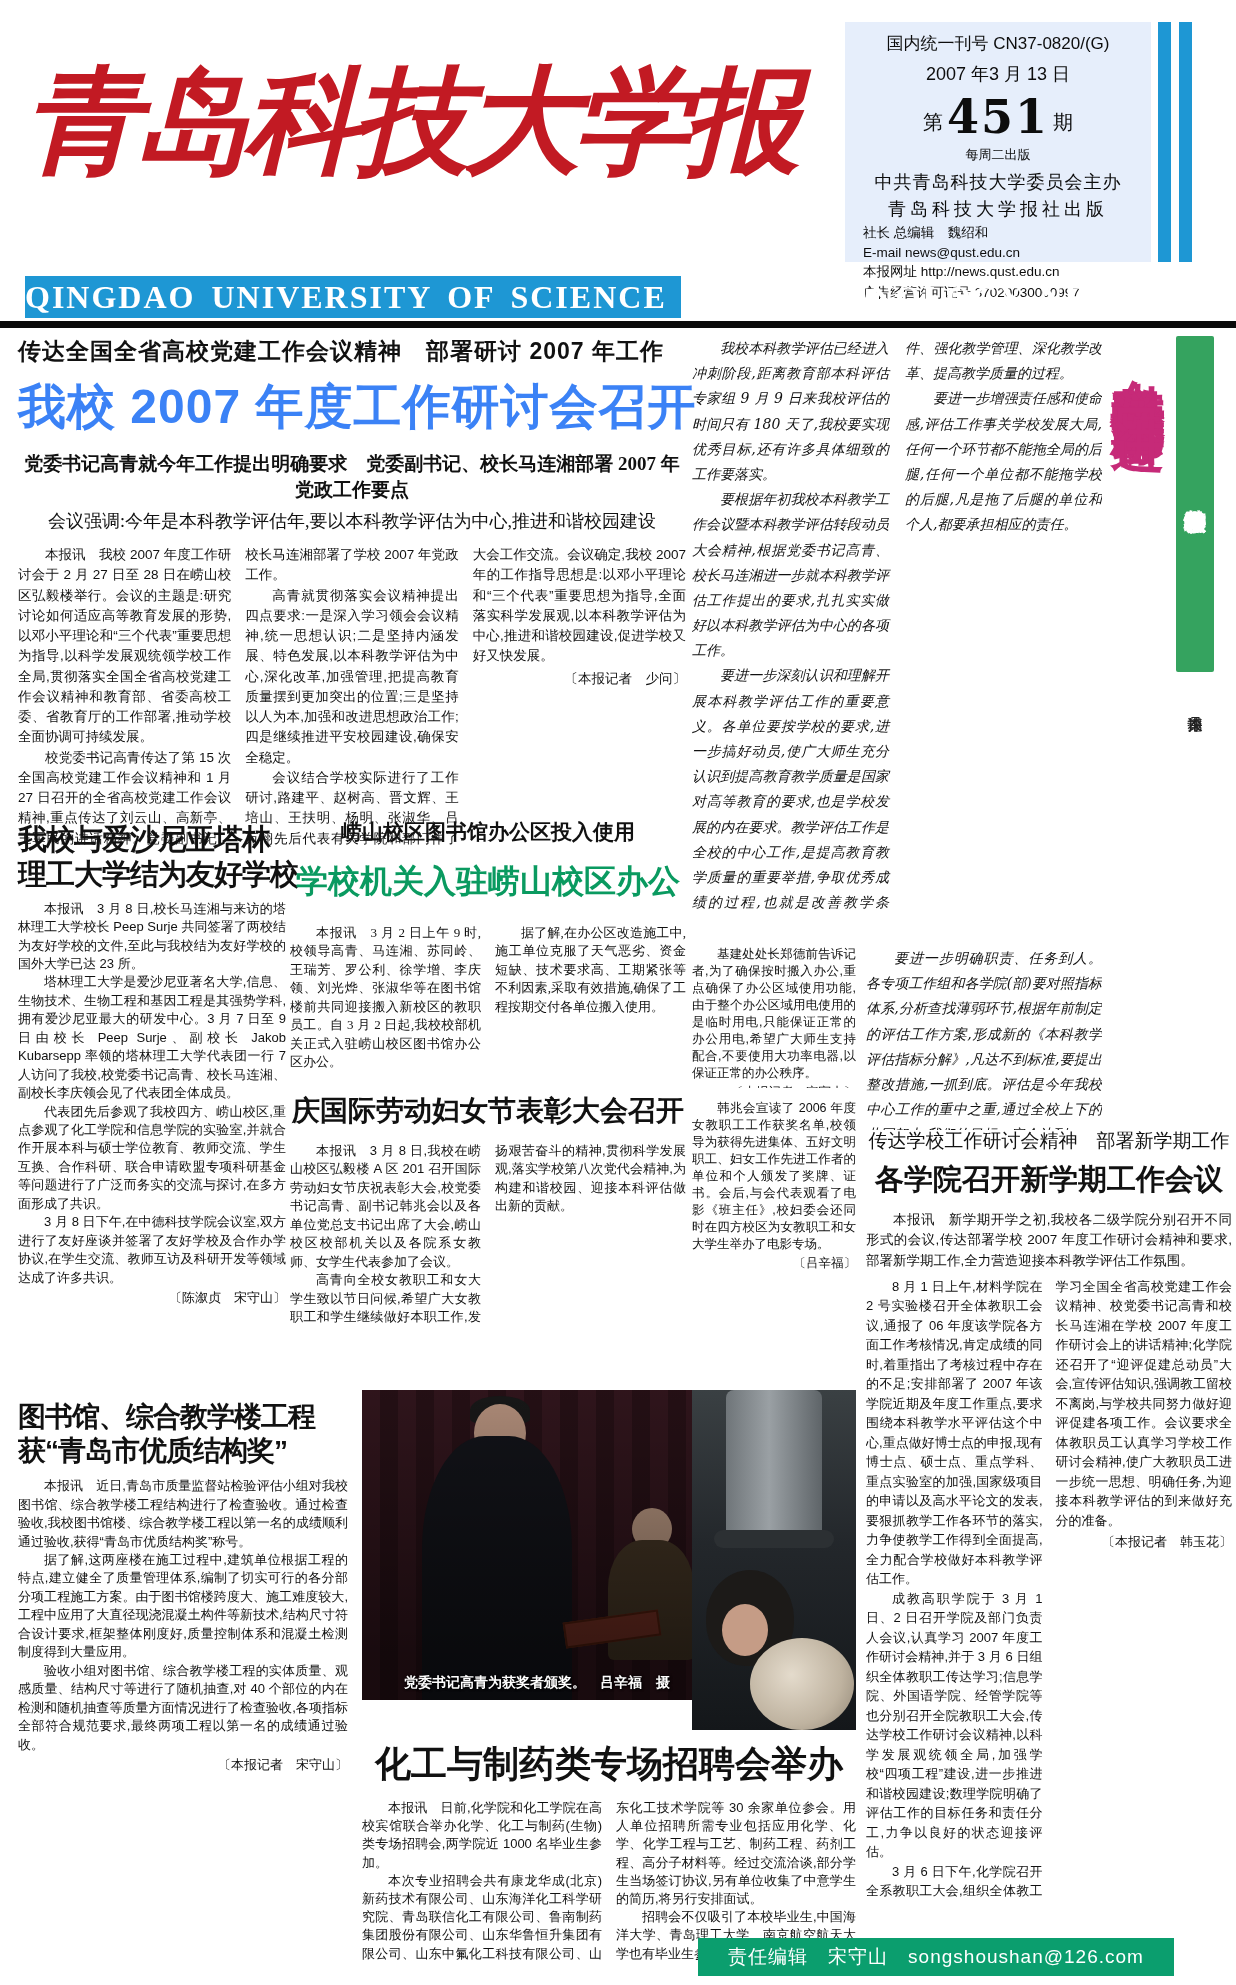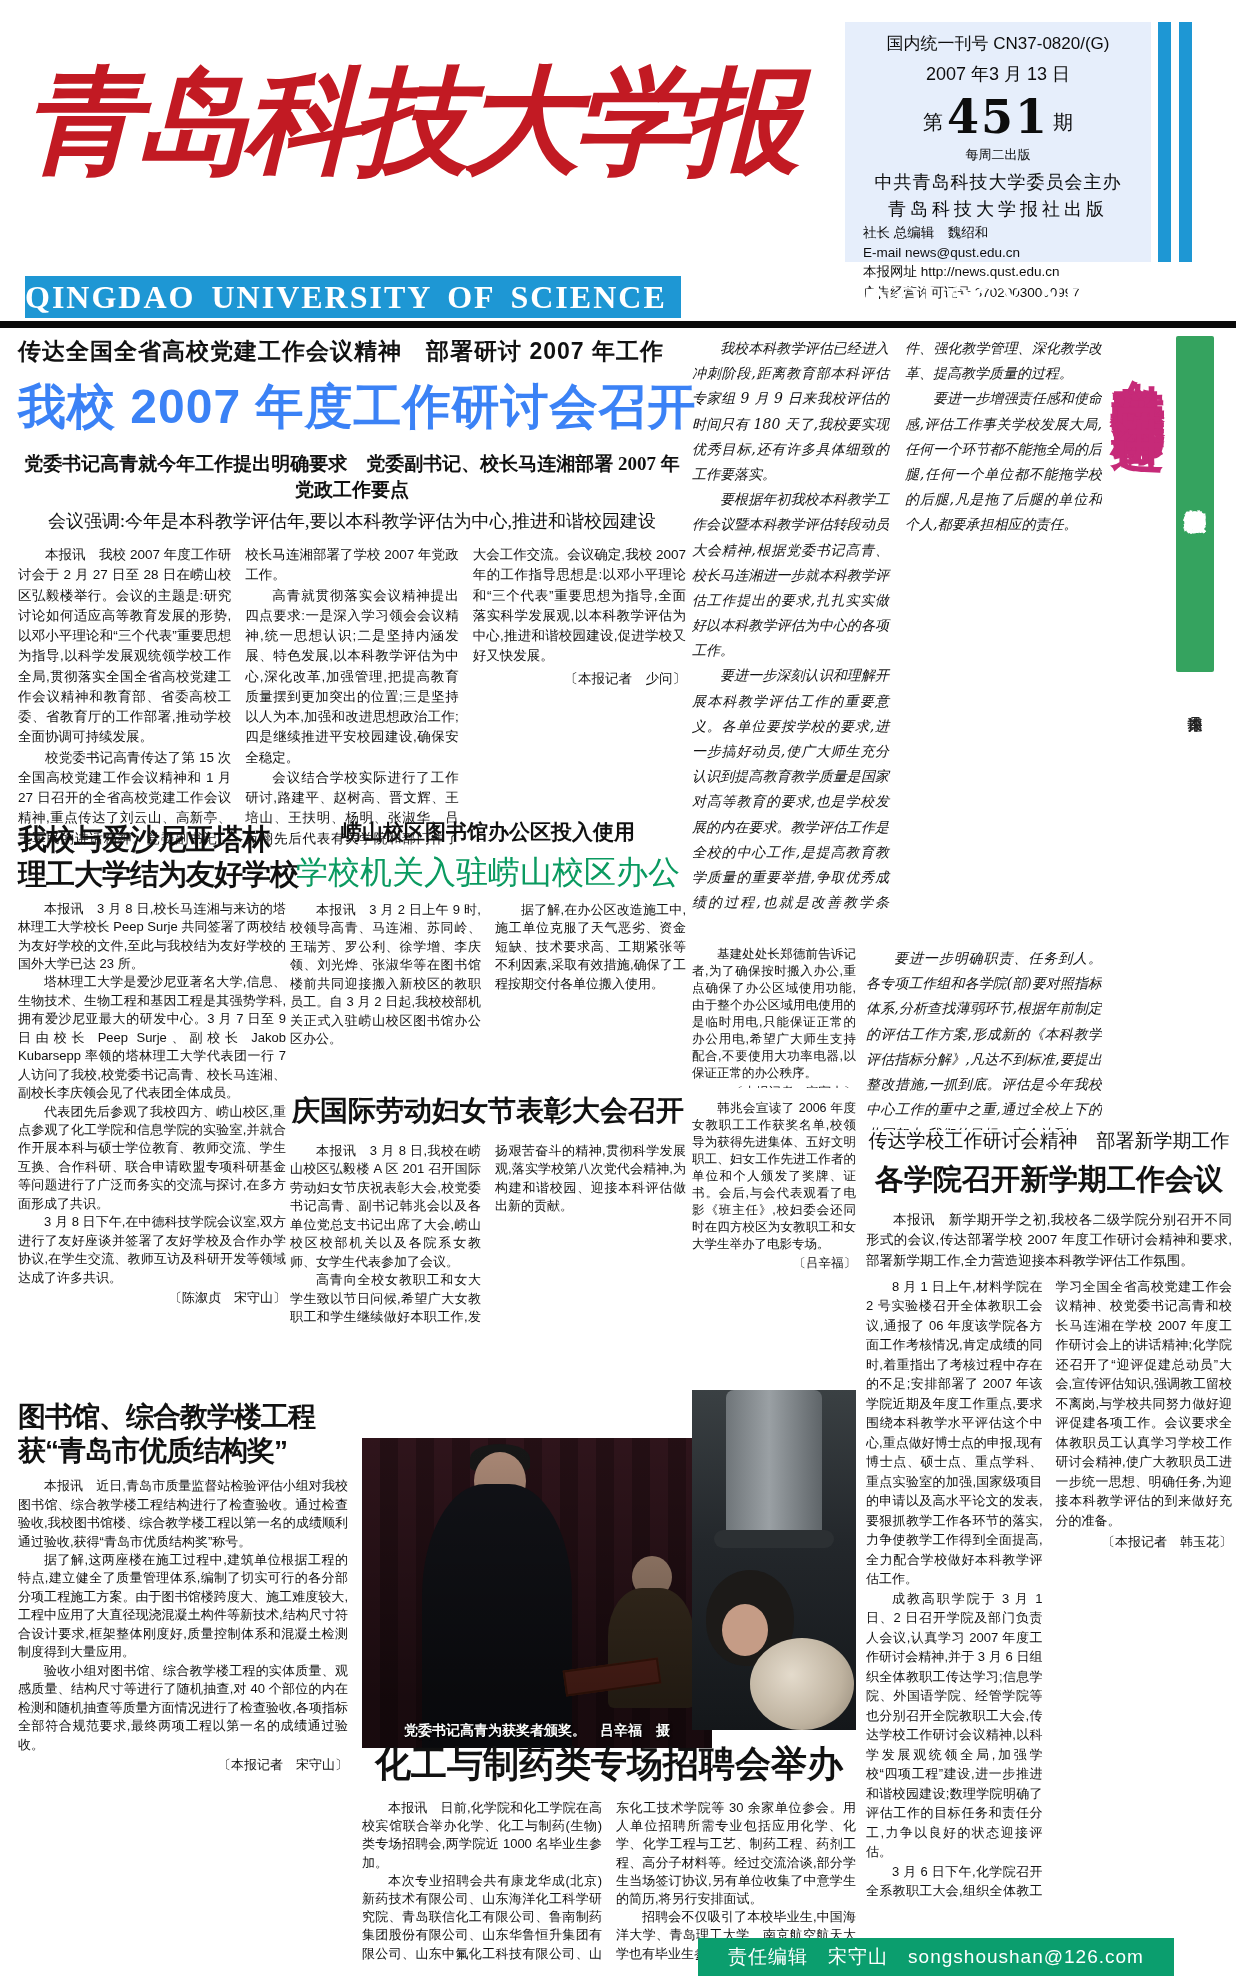--- a/index.html
+++ b/index.html
@@ -66,44 +66,44 @@
   .art-title-xl { font-size:29px; font-weight:900; letter-spacing:-1px; line-height:1.2;
     white-space:nowrap; }
   .tallinn-deck { margin-top:8px; font-family:"Liberation Serif",serif; font-size:16.5px;
     text-align:center; }
   .col-body { font-size:13px; line-height:1.42; text-align:justify; }
   .tallinn-body { margin-top:8px; }
 
   
   .laoshan { left:290px; top:818px; width:396px; }
   .laoshan-kicker { font-size:21px; font-weight:bold; text-align:center; }
-  .laoshan-title { font-size:32px; font-weight:400; color:#0a9a60; text-align:center;
-    margin-top:5px; white-space:nowrap; }
-  .laoshan-body { margin-top:6px; height:160px; columns:2; column-gap:14px;
-    column-fill:auto; overflow:hidden; }
+  .laoshan-title { font-size:32px; font-weight:700; color:#0a9a60; text-align:center;
+    margin-top:14px; white-space:nowrap; }
+  .laoshan-body { margin-top:20px; height:160px; columns:2; column-gap:14px;
+    column-fill:auto; overflow:hidden;font-family:Liberation Serif, serif; }
   .laoshan-cont { left:692px; top:946px; width:164px; height:142px; font-size:12.5px;
     line-height:1.36; text-align:justify; overflow:hidden; }
   .laoshan-cont p, .women-cont p, .jobfair-body p { text-indent:2em; }
 
   
   .women { left:290px; top:1092px; width:396px; }
   .women-title { font-size:28px; font-weight:900; text-align:center; white-space:nowrap; }
   .women-body { margin-top:12px; height:196px; columns:2; column-gap:14px;
     column-fill:auto; overflow:hidden; }
   .women-cont { left:692px; top:1100px; width:164px; height:285px; font-size:12.5px;
     line-height:1.36; text-align:justify; overflow:hidden; }
 
   
   .library { left:18px; top:1400px; width:330px; }
   .library .art-title-xl { font-size:28px; }
   .library-body { margin-top:10px; }
   .library-body p { text-indent:2em; }
 
   
-  .photo1 { left:362px; top:1438px; width:350px; height:310px; overflow:hidden;
+  .photo1 { left:362px; top:1390px; width:350px; height:310px; overflow:hidden;
     background:repeating-linear-gradient(90deg,#371820 0 18px,#2a1218 18px 36px); }
   .p1-shade { position:absolute; inset:0;
     background:linear-gradient(180deg,rgba(0,0,0,.15),rgba(0,0,0,.55) 85%); }
   .p1-fig { position:absolute; left:60px; top:46px; width:150px; height:268px;
     background:#15161c; border-radius:42% 42% 6px 6px; }
   .p1-head { position:absolute; left:112px; top:14px; width:52px; height:58px;
     background:#c9a18b; border-radius:50%; }
   .p1-hair { position:absolute; left:108px; top:6px; width:60px; height:28px;
     background:#1b1b1b; border-radius:50% 50% 20% 20%; }
   .p1-fig2 { position:absolute; right:18px; top:150px; width:86px; height:120px;

